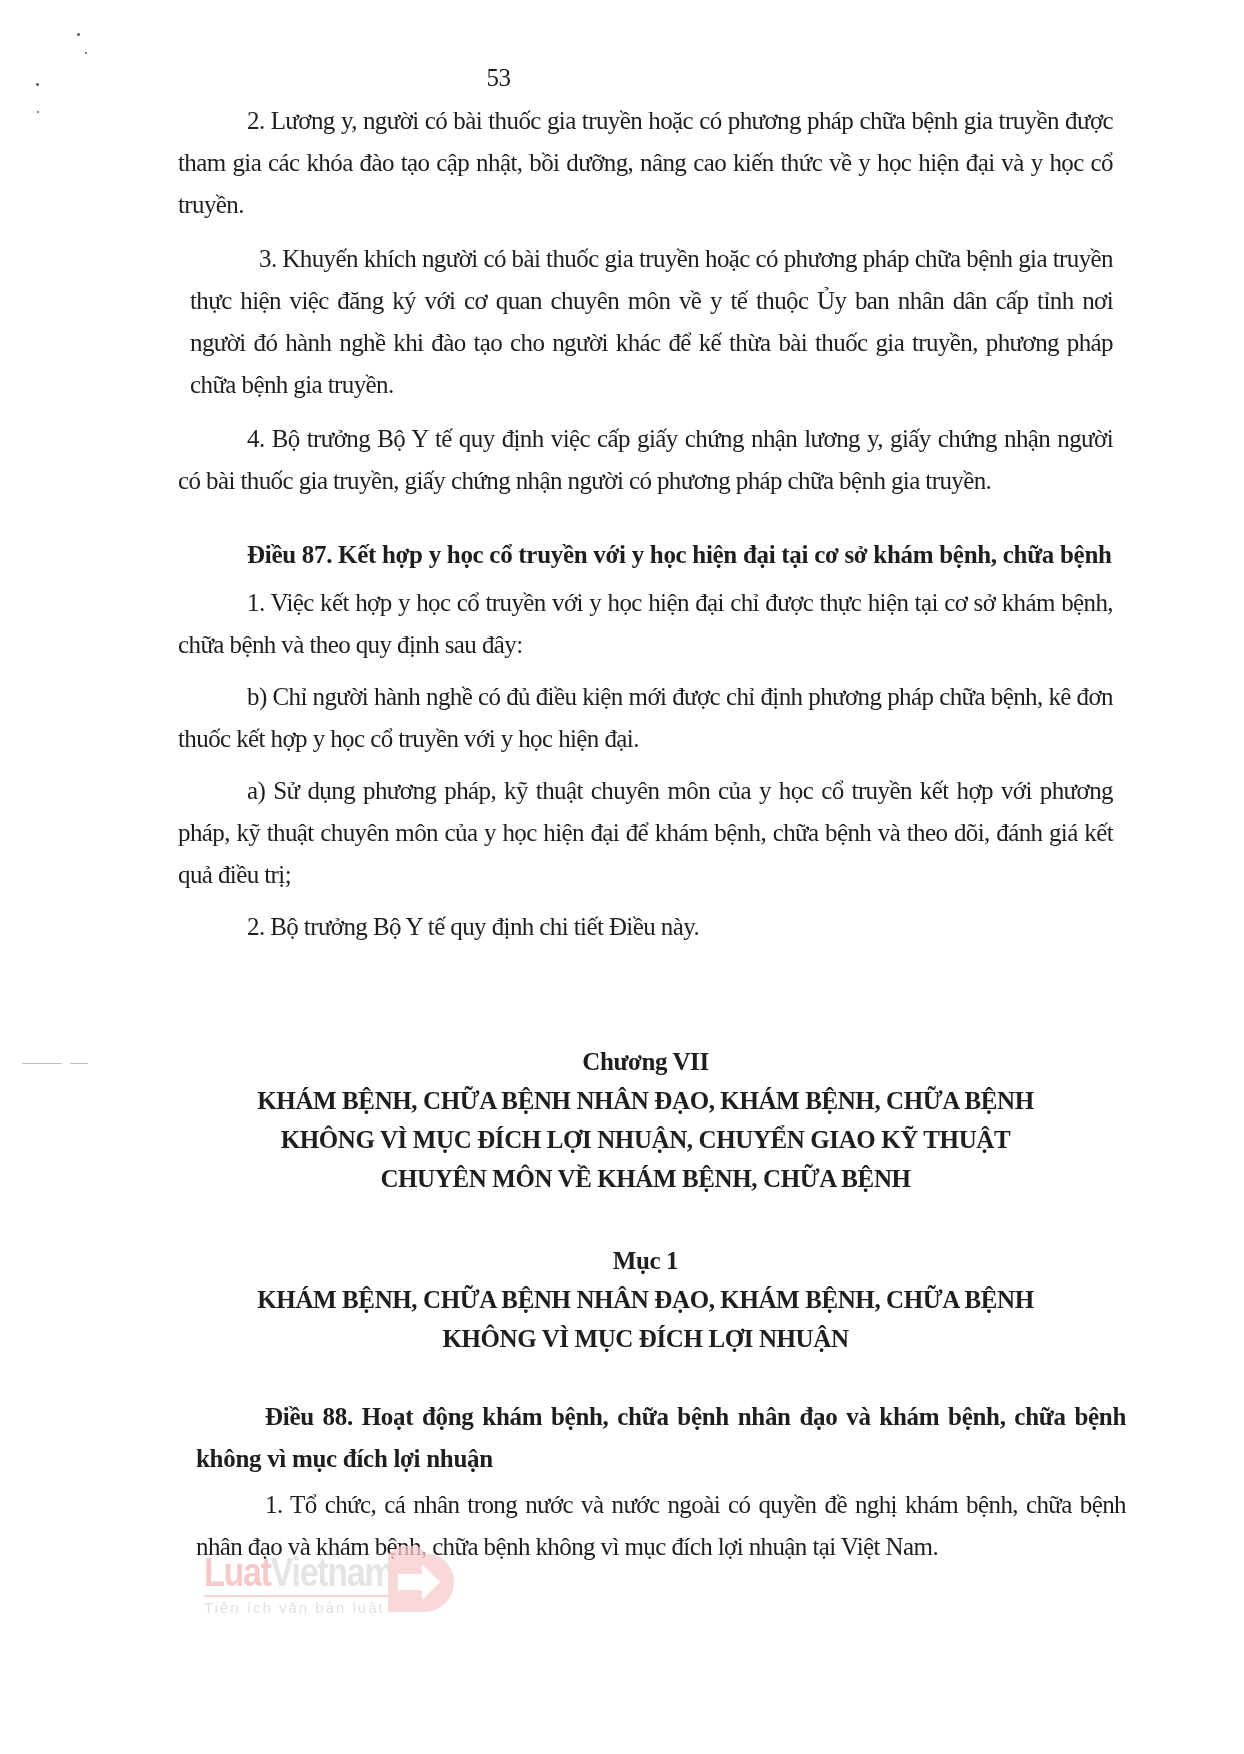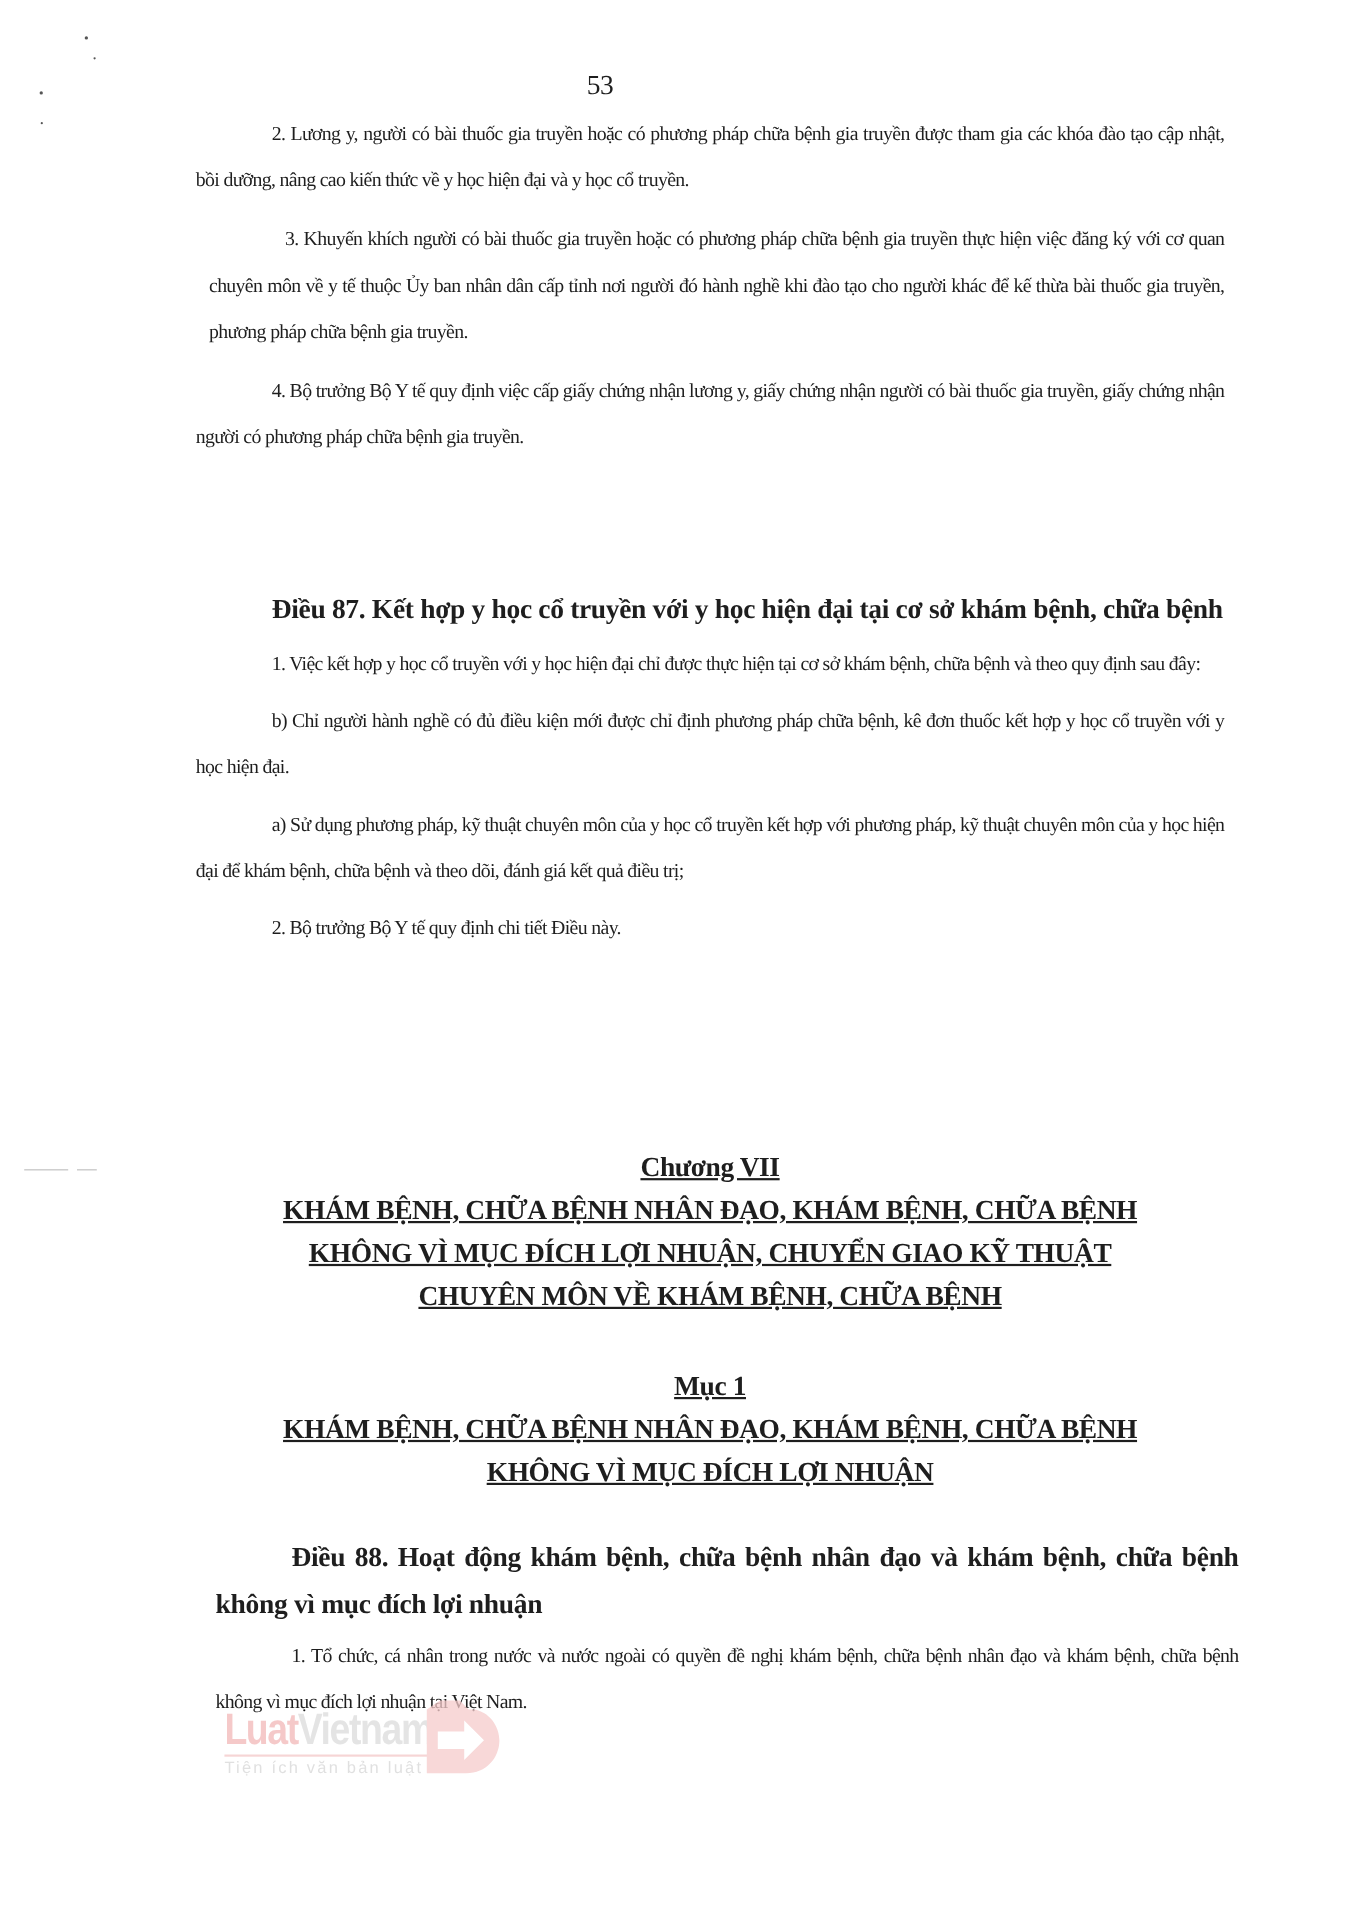--- a/index.html
+++ b/index.html
@@ -9,46 +9,45 @@
       background: #ffffff;
       position: relative;
       overflow: hidden;
       font-family: "Liberation Serif", "DejaVu Serif", serif;
       color: #1e1e1e;
     }
     .page { position: absolute; left: 0; top: 0; width: 1244px; height: 1754px; }
     .speck { position: absolute; width: 3px; height: 3px; border-radius: 50%; background: #555; }
     .page-number {
       position: absolute; left: 0; width: 997px; top: 64px;
-      text-align: center; font-size: 25px; letter-spacing: -0.5px; margin-left: 47px;
+      text-align: center; font-size: 25px; letter-spacing: -0.5px;
     }
     .text-block { position: absolute; left: 178px; width: 935px; }
     .para {
-      font-size: 18px;
+      font-size: 25px;
       line-height: 42px;
       text-align: justify;
       text-indent: 69px;
       margin: 0;
       letter-spacing: -0.6px;
       transform-origin: left top;
     }
     .article-heading {
       font-weight: bold;
       font-size: 25px;
       line-height: 42px;
       text-align: justify;
       text-indent: 69px;
       margin: 0;
       letter-spacing: -0.3px;
     }
     .center-heading {
       position: absolute; left: 178px; width: 935px; text-align: center;
       font-weight: bold; font-size: 25px; line-height: 39px; margin: 0;
       letter-spacing: -0.4px;
-      text-decoration: underline;
     }
     .chapter-label, .section-label { font-weight: bold; }
     .dash-line {
       position: absolute; top: 1063px; height: 1px; background: #bbb;
     }
     .watermark { position: absolute; left: 200px; top: 1544px; width: 280px; height: 80px; opacity: 0.75; }
     .wm-brand {
       position: absolute; left: 4px; top: 6px;
       font-family: "Liberation Sans", "DejaVu Sans", sans-serif;
       font-weight: bold; font-size: 40px; letter-spacing: -1.5px;

